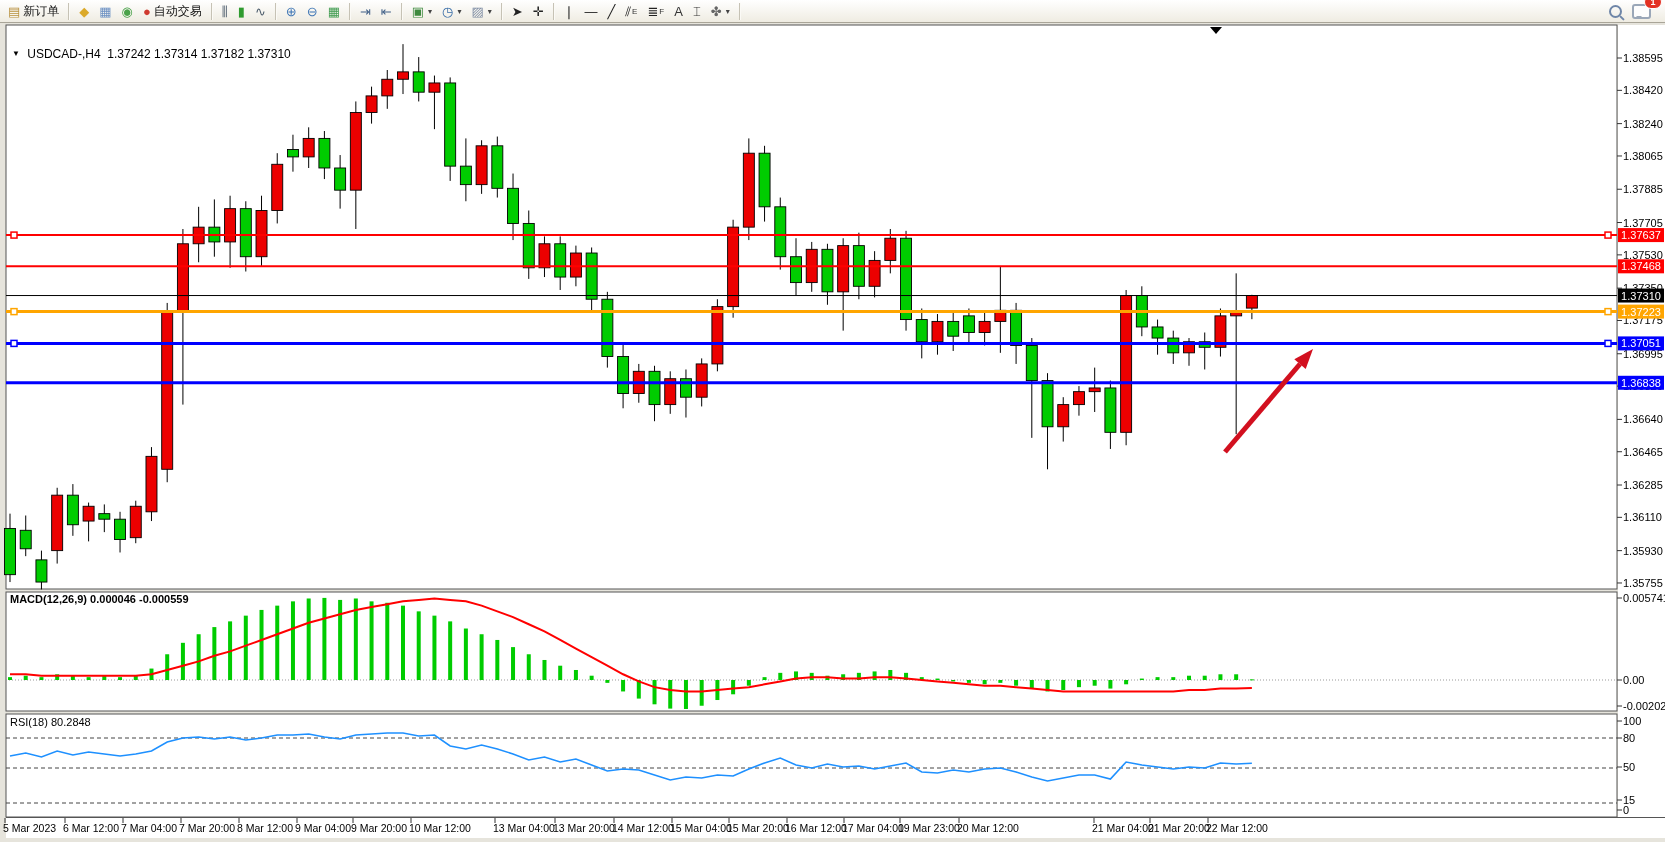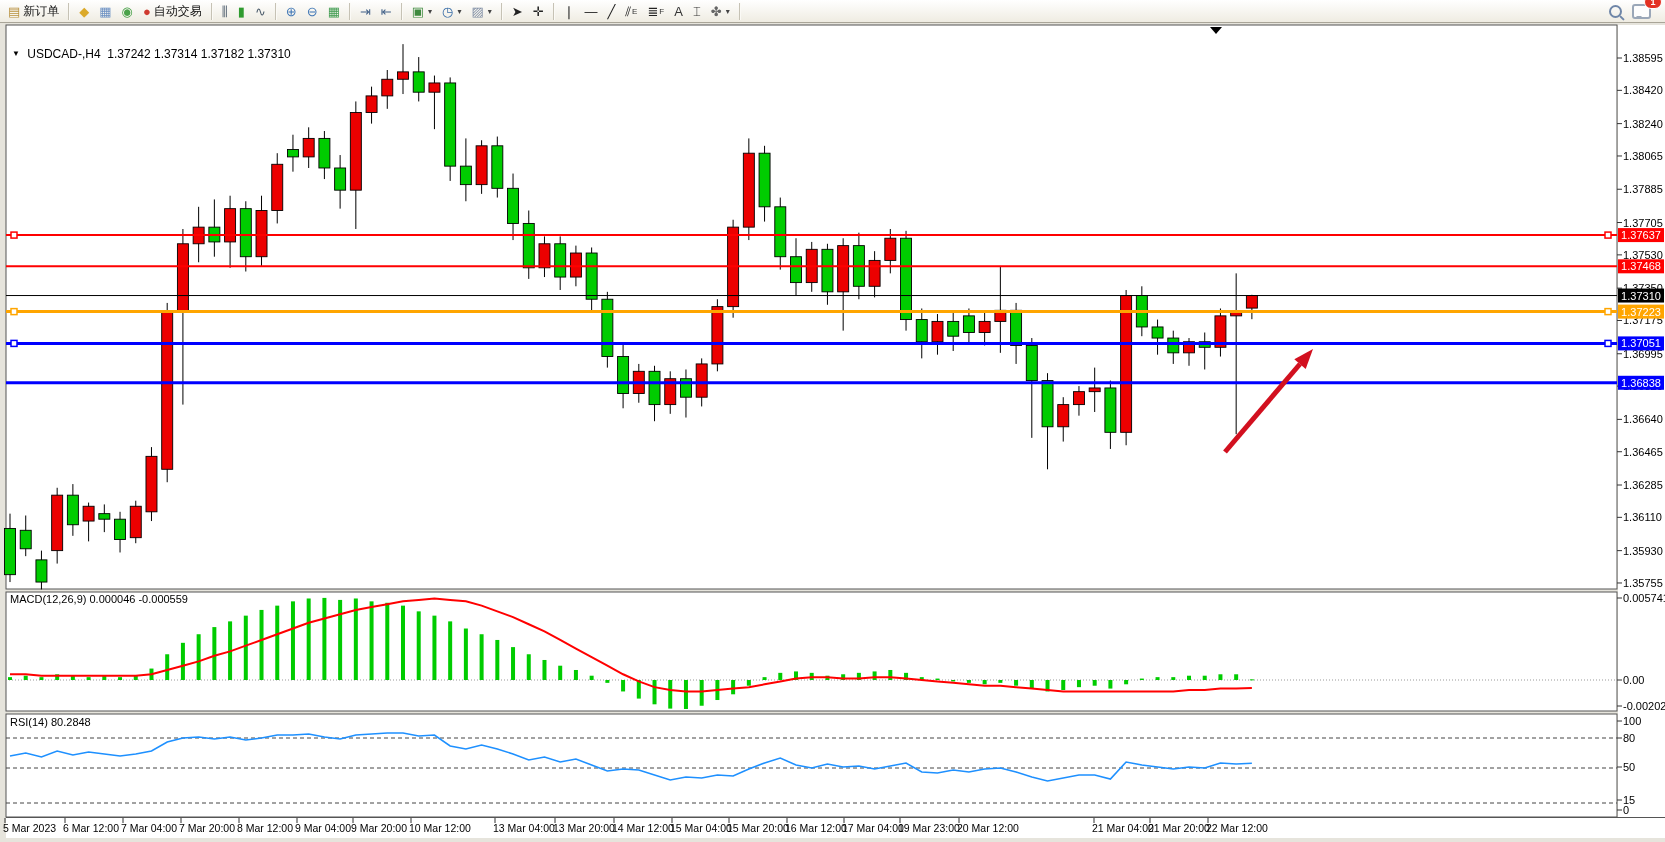--- a/index.html
+++ b/index.html
@@ -31,21 +31,21 @@
     transform:rotate(45deg);right:-5px;bottom:-3px;border-radius:1px;}
   .bubble{width:15px;height:11px;border:2px solid #9aa7b8;border-radius:3px;background:#fdfdfd;position:relative;}
   .bubble::after{content:"";position:absolute;left:2px;bottom:-5px;border:3px solid transparent;border-top-color:#9aa7b8;}
   .badge{position:absolute;top:-6px;right:-7px;min-width:12px;height:12px;border-radius:7px;
     background:#e33022;color:#fff;font-size:9px;font-weight:bold;display:flex;align-items:center;justify-content:center;
     padding:0 2px;border:1px solid #fff;}
   
   .overlay{position:absolute;z-index:4;color:#000;}
   #chart-title{left:12px;top:28px;font-size:12px;margin-top:19px;}
   #chart-title .tri{font-size:8px;vertical-align:2px;margin-right:4px;}
-  #macd-label{left:10px;top:593px;font-size:11px;}
+  #macd-label{left:10px;top:593px;font-size:11px;font-weight:bold;}
   #rsi-label{left:10px;top:716px;font-size:11px;}
   svg{position:absolute;left:0;top:0;z-index:1;}
   svg text{font-family:"Liberation Sans",sans-serif;}
 </style>
 </head>
 <body>
 
 <div class="toolbar">
   <span style="display:flex;align-items:center;">
       <span class="tb-btn">
@@ -554,15 +554,15 @@
 <div class="overlay" id="chart-title">
   <span class="tri">▼</span>
   <span>USDCAD-,H4</span>&nbsp;
   <span>1.37242 1.37314 1.37182 1.37310</span>
 </div>
 <div class="overlay" id="macd-label">
   <span>MACD(12,26,9)</span>
   <span>0.000046 -0.000559</span>
 </div>
 <div class="overlay" id="rsi-label">
-  <span>RSI(14)</span>
+  <span>RSI(18)</span>
   <span>80.2848</span>
 </div>
 
 </body></html>

